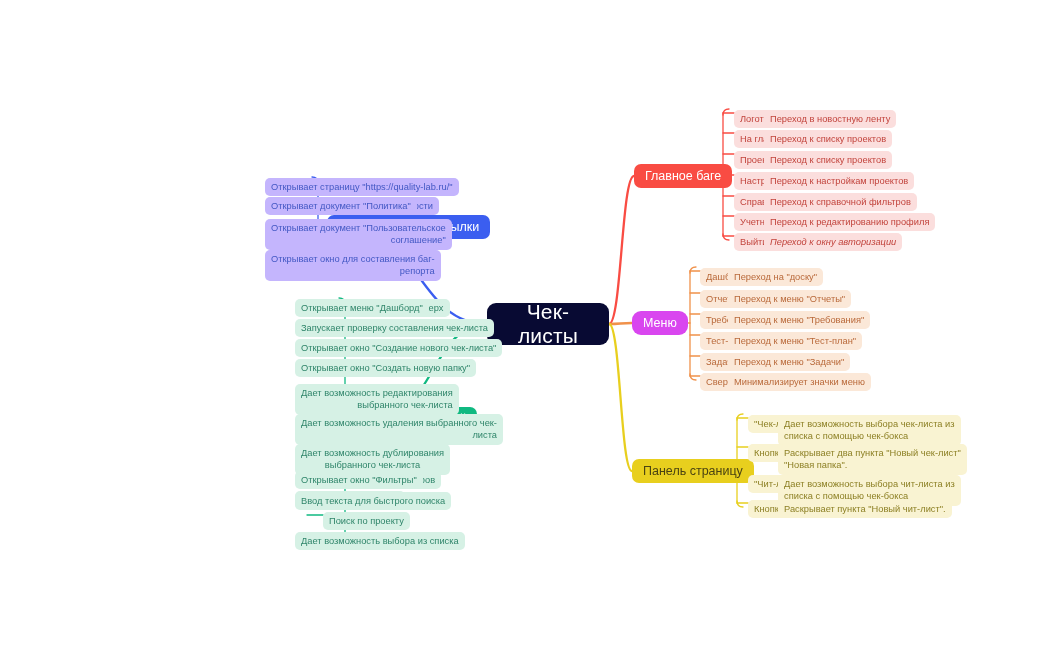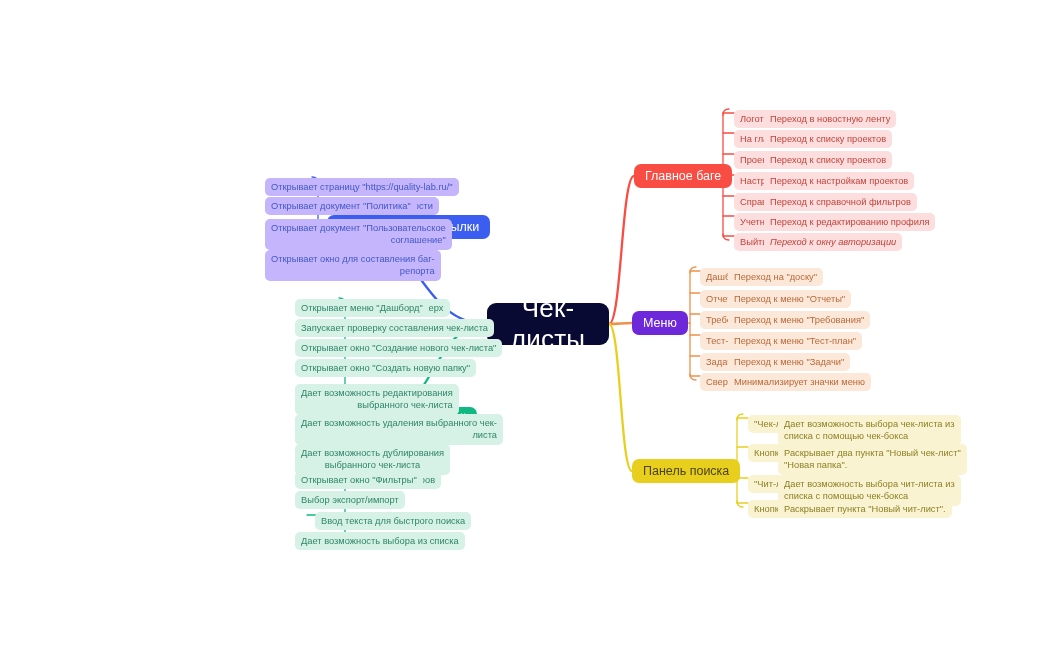--- a/index.html
+++ b/index.html
@@ -17,35 +17,35 @@
     display: flex; align-items: center; justify-content: center;
     text-align: center;
     white-space: pre-line;
   }
 
   
   .root {
     background: #080a33;
     color: #ffffff;
     border-radius: 9px;
-    font-size: 26px;
+    font-size: 21px;
     letter-spacing: .2px;
     padding: 0 18px;
   }
 
   
   .branch {
     color: #ffffff;
     border-radius: 7px;
     font-size: 12.5px;
     padding: 0 11px;
     white-space: nowrap;
   }
   .branch.red    { background: #f94c43; }
-  .branch.orange { background: #6d28d9; }
+  .branch.orange { background: #d946ef; border-radius: 9px; }
   .branch.yellow { background: #e8cf1e; color:#4a4312; }
   .branch.blue   { background: #3b5ef0; }
   .branch.green  { background: #10b981; }
 
   
   .pill {
     border-radius: 5px;
     font-size: 9.3px;
     line-height: 1.32;
     padding: 3px 6px;
@@ -177,21 +177,21 @@
     <div class="node pill orange-pill right" style="top: 290px; left: 700px;">Отчеты</div>
     <div class="node pill orange-pill right" style="top: 290px; max-width: 230px; left: 728px;">Переход к меню "Отчеты"</div>
     <div class="node pill orange-pill right" style="top: 311px; left: 700px;">Требования</div>
     <div class="node pill orange-pill right" style="top: 311px; max-width: 230px; left: 728px;">Переход к меню "Требования"</div>
     <div class="node pill orange-pill right" style="top: 332px; left: 700px;">Тест-план</div>
     <div class="node pill orange-pill right" style="top: 332px; max-width: 230px; left: 728px;">Переход к меню "Тест-план"</div>
     <div class="node pill orange-pill right" style="top: 353px; left: 700px;">Задачи</div>
     <div class="node pill orange-pill right" style="top: 353px; max-width: 230px; left: 728px;">Переход к меню "Задачи"</div>
     <div class="node pill orange-pill right" style="top: 373px; left: 700px;">Свернуть меню</div>
     <div class="node pill orange-pill right" style="top: 373px; max-width: 230px; left: 728px;">Минимализирует значки меню</div>
-    <div class="node branch yellow" style="left: 632px; top: 459px; height: 24px;">Панель поиска</div>
+    <div class="node branch yellow" style="left: 632px; top: 459px; height: 24px;">Панель страницу</div>
     <div class="node pill yellow-pill right" style="top: 415px; left: 748px;">"Чек-листы"</div>
     <div class="node pill yellow-pill right" style="top: 415px; max-width: 230px; left: 778px;">Дает возможность выбора чек-листа из
 списка с помощью чек-бокса</div>
     <div class="node pill yellow-pill right" style="top: 444px; left: 748px;">Кнопка выбора "Чек-листы"</div>
     <div class="node pill yellow-pill right" style="top: 444px; max-width: 230px; left: 778px;">Раскрывает два пункта "Новый чек-лист"
 "Новая папка".</div>
     <div class="node pill yellow-pill right" style="top: 475px; left: 748px;">"Чит-листы"</div>
     <div class="node pill yellow-pill right" style="top: 475px; max-width: 230px; left: 778px;">Дает возможность выбора чит-листа из
 списка с помощью чек-бокса</div>
     <div class="node pill yellow-pill right" style="top: 500px; left: 748px;">Кнопка выбора "Чит-листы"</div>
@@ -223,16 +223,16 @@
     <div class="node pill green-pill left" style="top: 414px; max-width: 230px; left: 295px;">Дает возможность удаления выбранного чек-
 листа</div>
     <div class="node pill green-pill left" style="top: 444px; left: 323px;">Дублировать</div>
     <div class="node pill green-pill left" style="top: 444px; max-width: 230px; left: 295px; text-align: center;">Дает возможность дублирования
 выбранного чек-листа</div>
     <div class="node pill green-pill left" style="top: 471px; left: 323px;">Показать окно фильтров</div>
     <div class="node pill green-pill left" style="top: 471px; max-width: 230px; left: 295px;">Открывает окно "Фильтры"</div>
     <div class="node pill green-pill left" style="top: 491px; left: 323px;">XML</div>
     <div class="node pill green-pill left" style="top: 491px; max-width: 230px; left: 295px;">Выбор экспорт/импорт</div>
     <div class="node pill green-pill left" style="top: 512px; left: 323px;">Поиск по проекту</div>
-    <div class="node pill green-pill left" style="top: 512px; max-width: 230px; left: 295px; margin-left: 20px;">Ввод текста для быстрого поиска</div>
+    <div class="node pill green-pill left" style="top: 492px; max-width: 230px; left: 295px;">Ввод текста для быстрого поиска</div>
     <div class="node pill green-pill left" style="top: 532px; left: 323px;">Окно выбора</div>
     <div class="node pill green-pill left" style="top: 532px; max-width: 230px; left: 295px;">Дает возможность выбора из списка</div>
   </div>
 
 </body></html>

